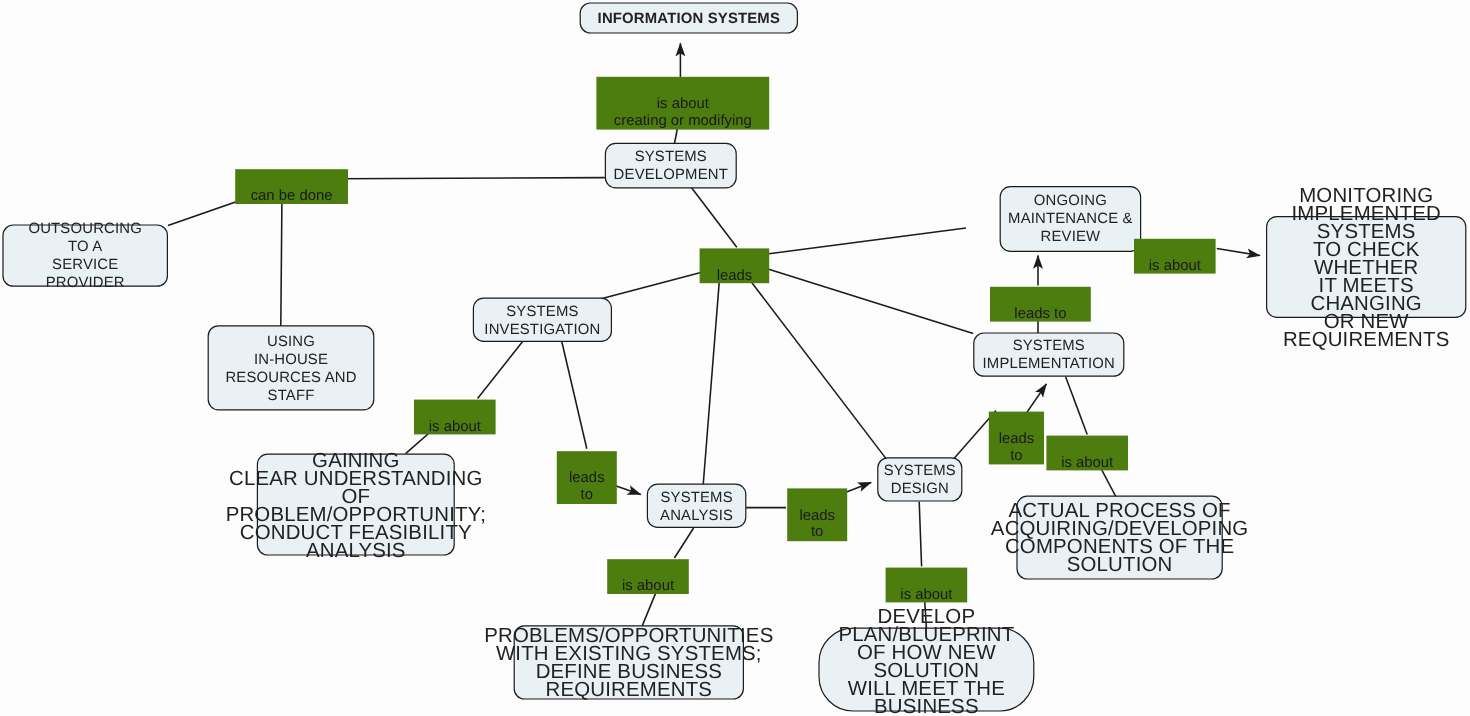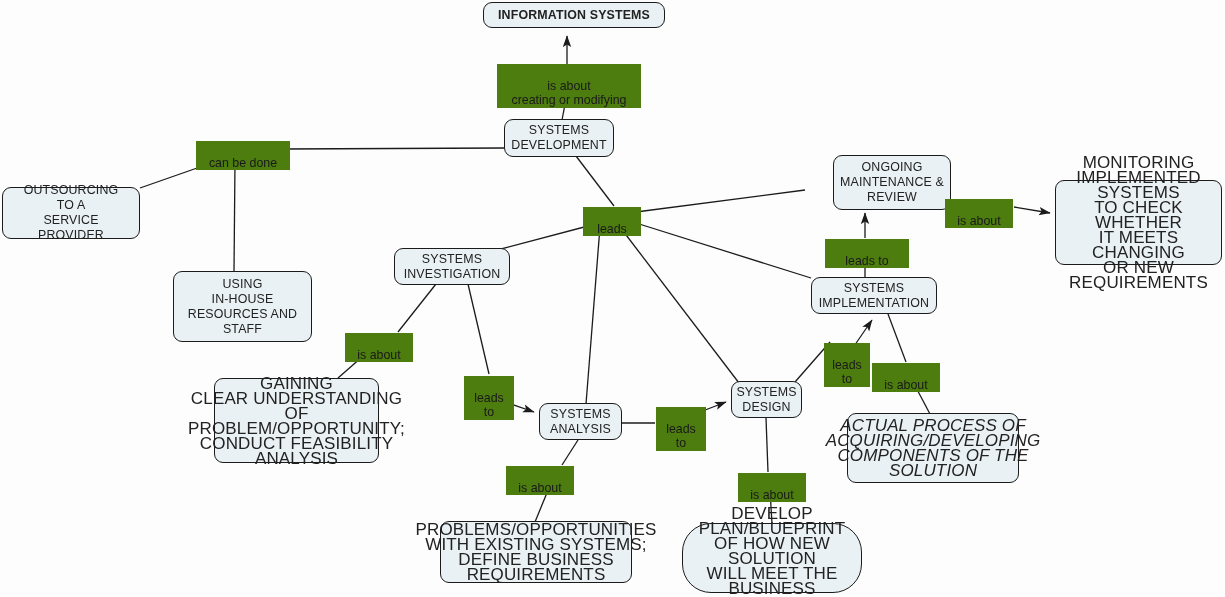--- a/index.html
+++ b/index.html
@@ -166,35 +166,35 @@
   </div>
 
   <div class="node detail" style="left:214px; top:378px; width:165px; height:85px;">
     <span>GAINING
 CLEAR UNDERSTANDING
 OF PROBLEM/OPPORTUNITY;
 CONDUCT FEASIBILITY
 ANALYSIS</span>
   </div>
 
-  <div class="node detail" style="left:440px; top:521px; width:192px; height:62px;">
+  <div class="node detail" style="left:428px; top:521px; width:192px; height:62px;">
     <span>PROBLEMS/OPPORTUNITIES
 WITH EXISTING SYSTEMS;
 DEFINE BUSINESS
 REQUIREMENTS</span>
   </div>
 
   <div class="node detail" style="left:682px; top:523px; width:180px; height:70px;border-radius:29px;">
     <span>DEVELOP PLAN/BLUEPRINT
 OF HOW NEW SOLUTION
 WILL MEET THE BUSINESS
 REQUIREMENTS</span>
   </div>
 
-  <div class="node detail" style="left:847px; top:413px; width:172px; height:70px;font-style:italic;">
+  <div class="node detail" style="left:847px; top:413px; width:172px; height:70px;">
     <span>ACTUAL PROCESS OF
 ACQUIRING/DEVELOPING
 COMPONENTS OF THE
 SOLUTION</span>
   </div>
 
   <div class="node detail" style="left:1055px; top:180px; width:167px; height:85px;">
     <span>MONITORING
 IMPLEMENTED SYSTEMS
 TO CHECK WHETHER

